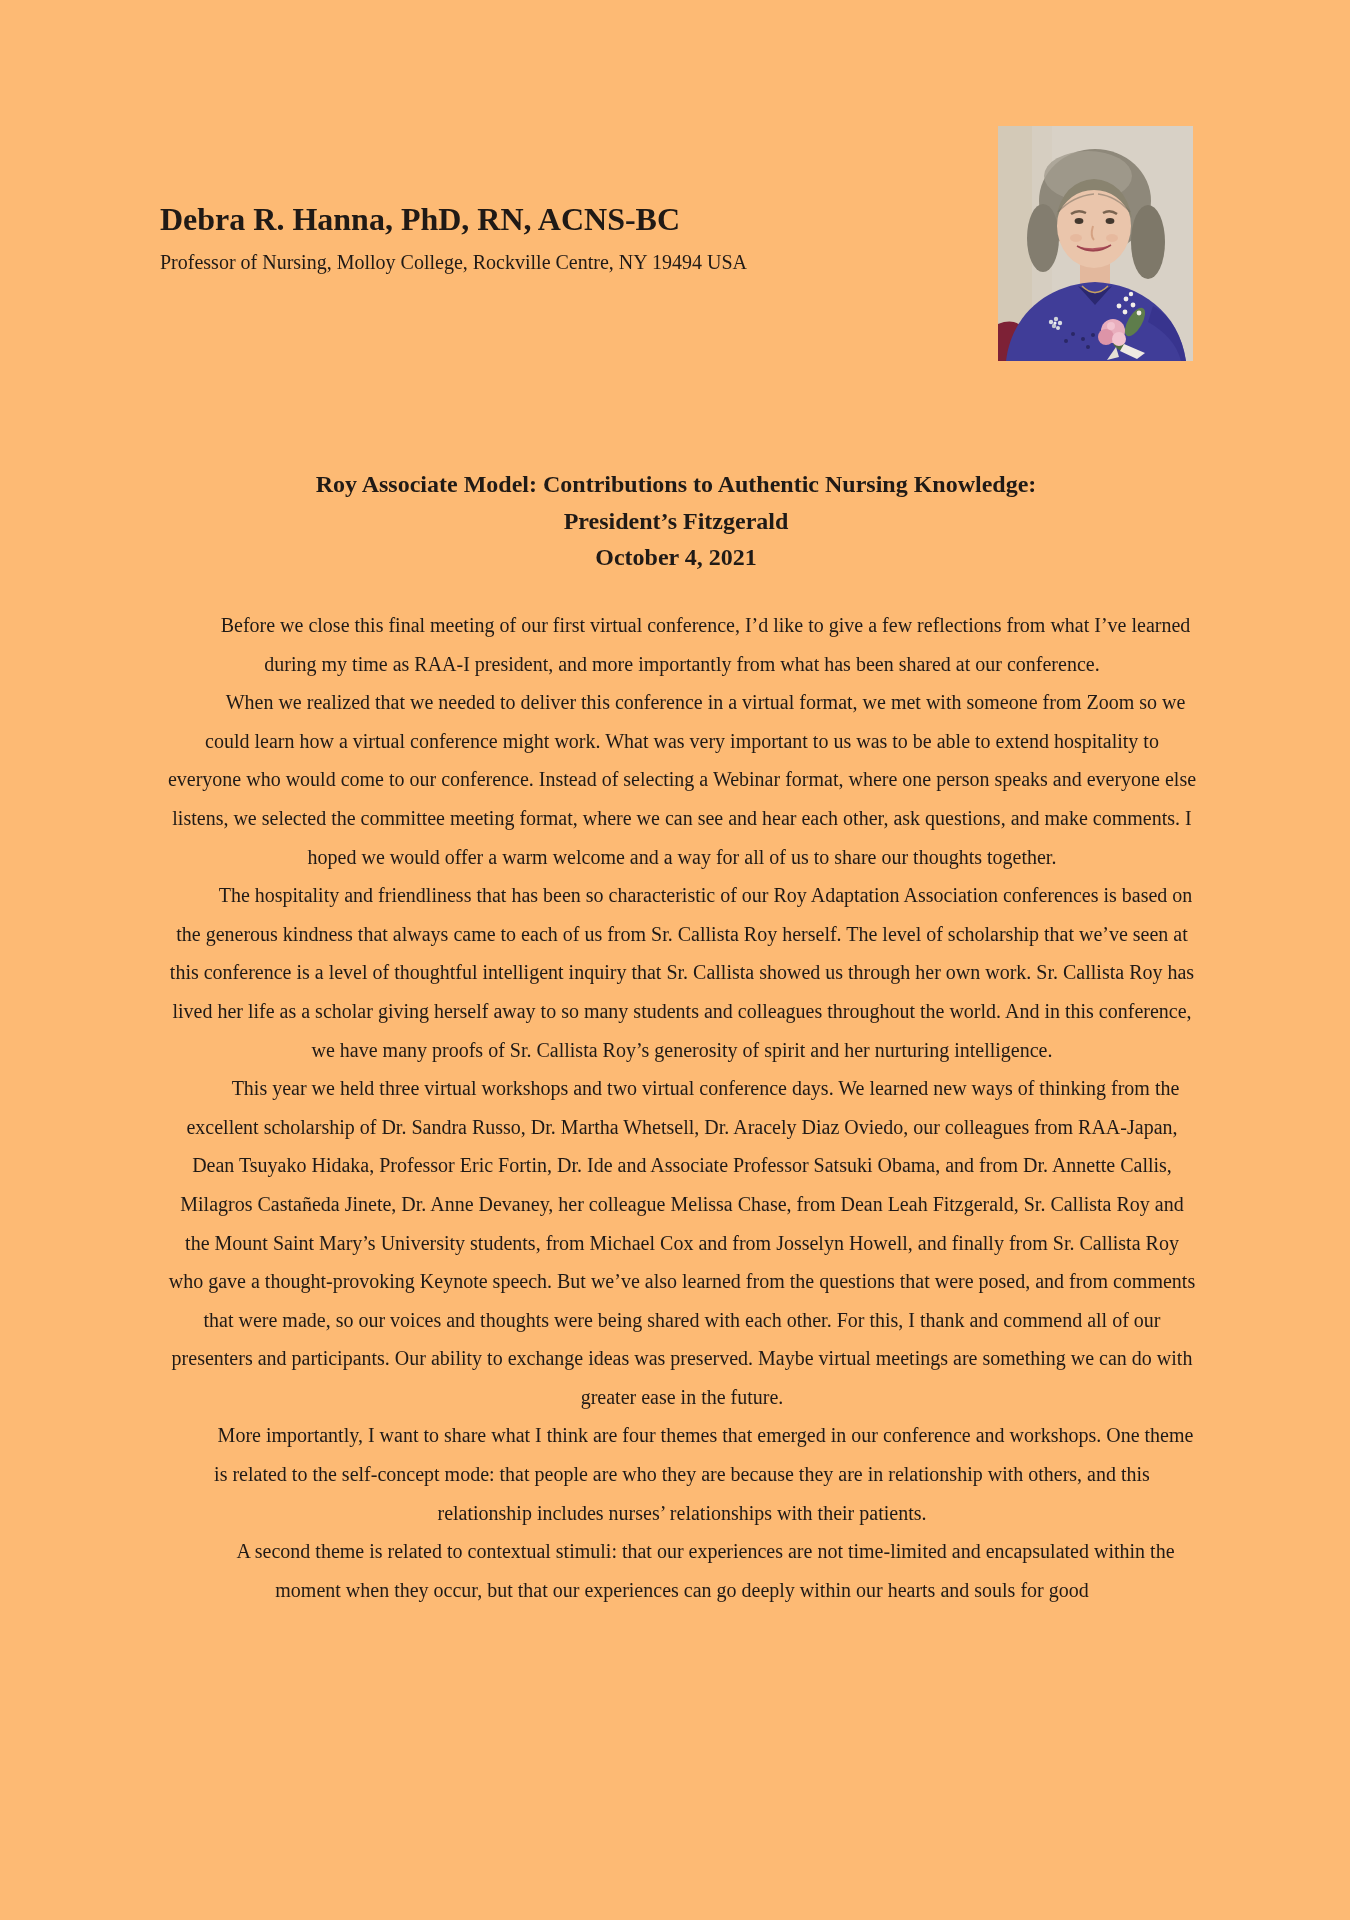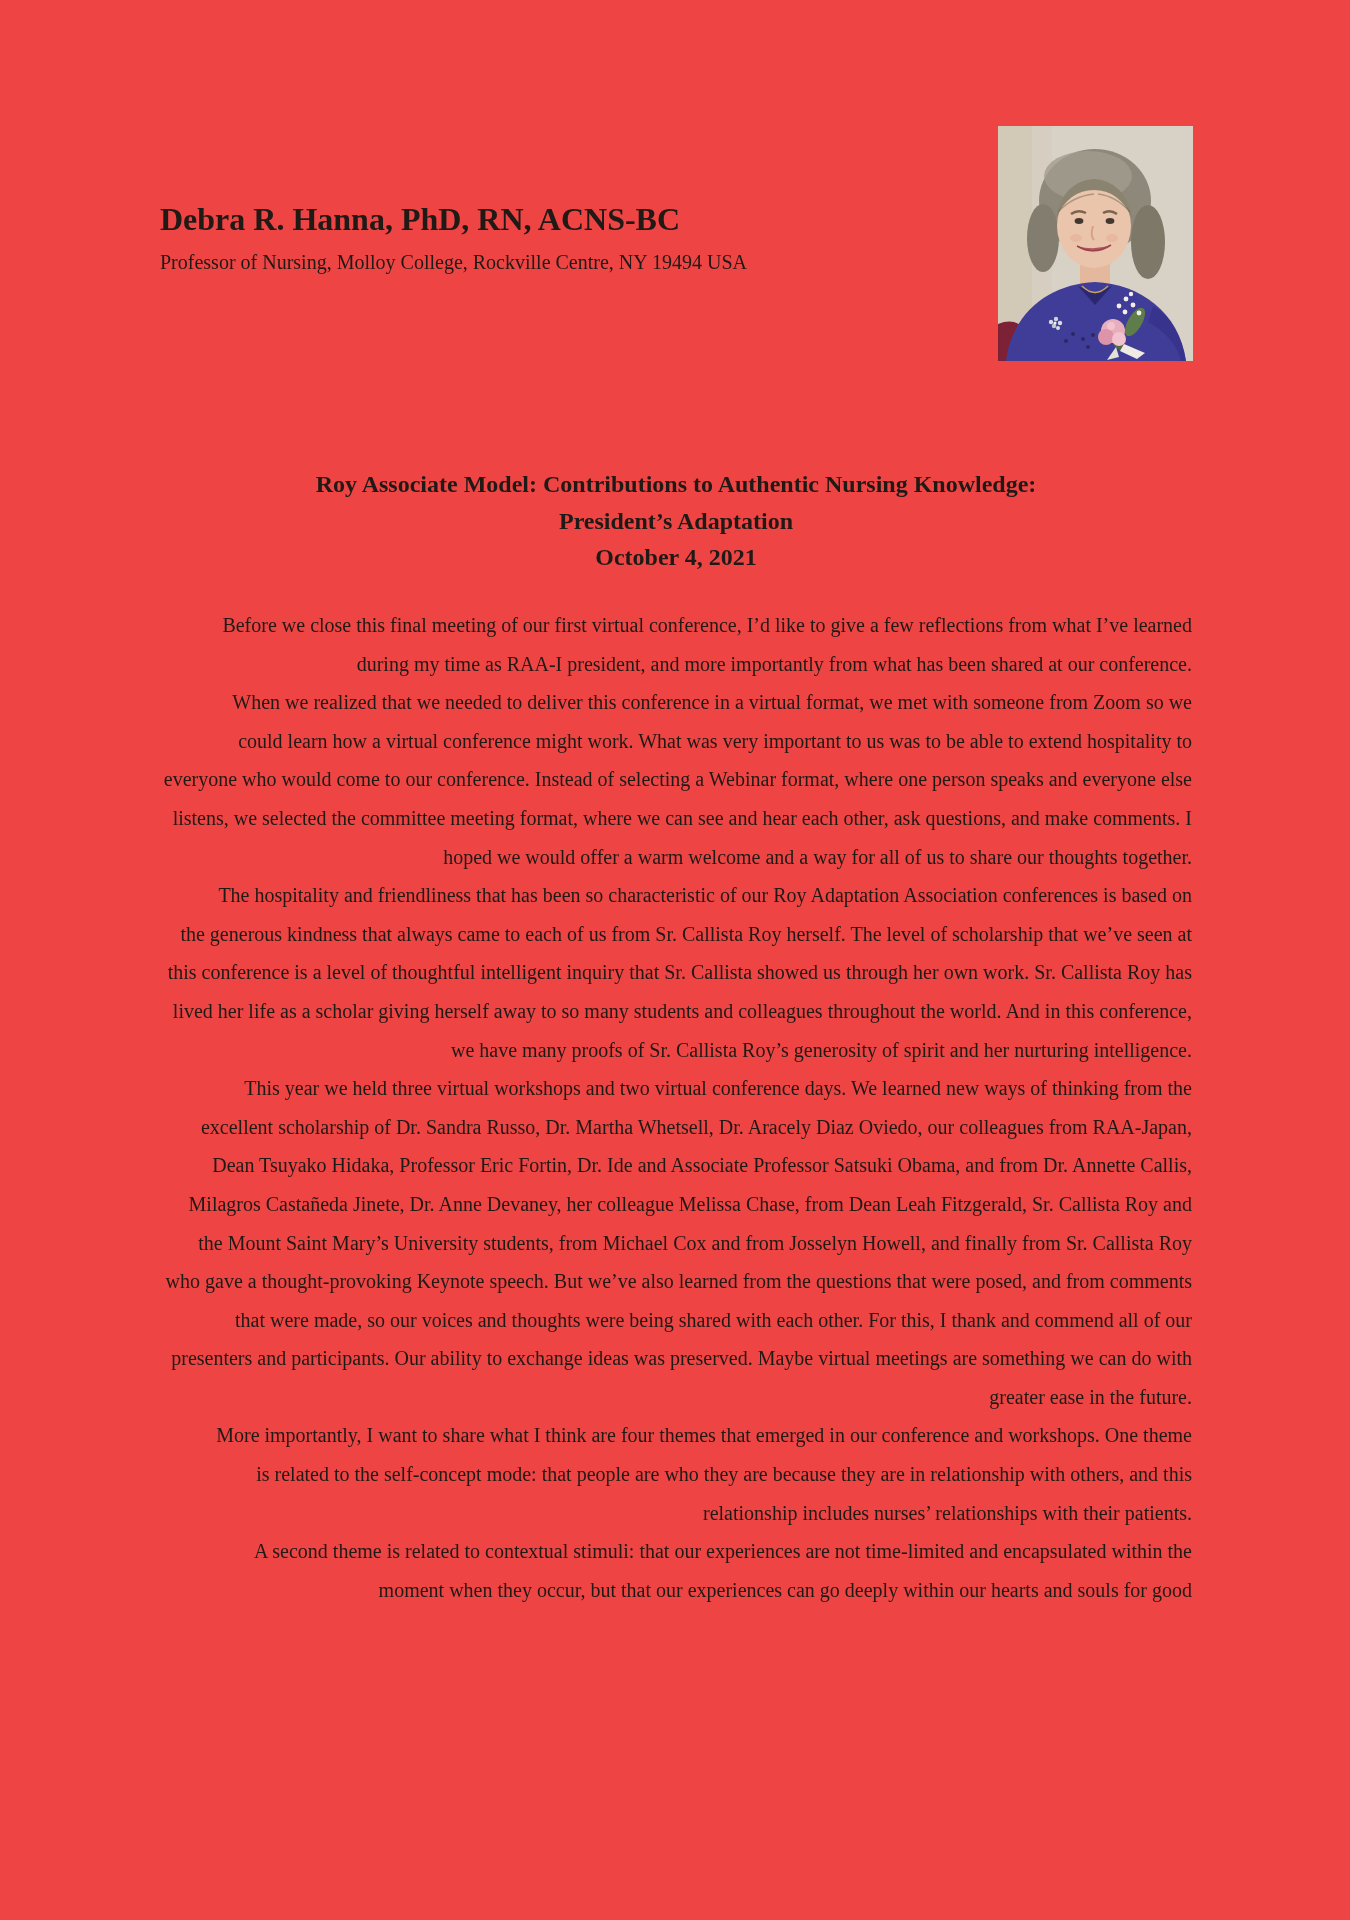--- a/index.html
+++ b/index.html
@@ -1,19 +1,19 @@
 <!DOCTYPE html>
 <html><head>
 <meta charset="utf-8">
 <style>
   html,body { margin:0; padding:0; background:#ffffff; }
   .page {
     position:relative;
     width:1350px; height:1920px;
-    background:#ef4444;
+    background:#fdba74;
     color:#201a16;
     font-family:"Liberation Serif","DejaVu Serif",serif;
     overflow:hidden;
   }
   .byline { position:absolute; left:160px; top:200px; }
   .byline h1 {
     margin:0 0 6px 0;
     font-size:32px; font-weight:bold; line-height:38px;
     white-space:nowrap;
   }
@@ -23,22 +23,22 @@
   .photo {
     position:absolute; left:998px; top:126px; width:195px; height:235px;
   }
   .photo svg { display:block; width:100%; height:100%; }
   .doc-title {
     position:absolute; left:160px; top:466px; width:1032px;
     text-align:center; font-weight:bold;
     font-size:24px; line-height:36.5px;
   }
   .body-text {
-    position:absolute; left:160px; top:606px; width:1032px;
-    font-size:20px; line-height:38.6px; text-align:right;
+    position:absolute; left:166px; top:606px; width:1032px;
+    font-size:20px; line-height:38.6px; text-align:center;
   }
   .body-text p { margin:0; text-indent:47px; }
 </style>
 </head>
 <body>
 
 <div class="page">
 
   <header class="byline">
     <h1>Debra R. Hanna, PhD, RN, ACNS-BC</h1>
@@ -114,21 +114,21 @@
         <circle cx="121" cy="213" r="7" fill="#f2c3cf"></circle>
         <circle cx="113" cy="200" r="4" fill="#f2c3cf"></circle>
         <path d="M126,218 L147,227 L139,233 L122,225 Z" fill="#efeae2"></path>
         <path d="M118,221 L109,234 L121,231 Z" fill="#e6e0d5"></path>
       </g>
     </svg>
   </div>
 
   <div class="doc-title">
     <div>Roy Associate Model: Contributions to Authentic Nursing Knowledge:</div>
-    <div>President’s Adaptation</div>
+    <div>President’s Fitzgerald</div>
     <div>October 4, 2021</div>
   </div>
 
   <main class="body-text">
     <p>Before we close this final meeting of our first virtual conference, I’d like to give a few reflections from what I’ve learned during my time as RAA-I president, and more importantly from what has been shared at our conference.</p>
     <p>When we realized that we needed to deliver this conference in a virtual format, we  met with someone from Zoom so we could learn how a virtual conference might work. What was very important to us was to be able to extend hospitality to everyone who would come to our conference. Instead of selecting a Webinar format, where one person speaks and everyone else listens, we selected the committee meeting format, where we can see and hear each other, ask questions, and make comments. I hoped we would offer a warm welcome and a way for all of us to share our thoughts together.</p>
     <p>The hospitality and friendliness that has been so characteristic of our Roy Adaptation Association conferences is based on the generous kindness that always came to each of us from Sr. Callista Roy herself. The level of scholarship that we’ve seen at this conference is a level of thoughtful intelligent inquiry that Sr. Callista showed us through her own work. Sr. Callista Roy has lived her life as a scholar giving herself away to so many students and colleagues throughout the world. And in this conference, we have many proofs of Sr. Callista Roy’s generosity of spirit and her nurturing intelligence.</p>
     <p>This year we held three virtual workshops and two virtual conference days. We learned new ways of thinking from the excellent scholarship of Dr. Sandra Russo, Dr. Martha Whetsell, Dr. Aracely Diaz Oviedo, our colleagues from RAA-Japan, Dean Tsuyako Hidaka, Professor Eric Fortin, Dr. Ide and Associate Professor Satsuki Obama, and from Dr. Annette Callis, Milagros Castañeda Jinete, Dr. Anne Devaney, her colleague Melissa Chase, from Dean Leah Fitzgerald, Sr. Callista Roy and the Mount Saint Mary’s University students, from Michael Cox and from Josselyn Howell, and finally from Sr. Callista Roy who gave a thought-provoking Keynote speech. But we’ve also learned from the questions that were posed, and from comments that were made, so our voices and thoughts were being shared with each other. For this, I thank and commend all of our presenters and participants. Our ability to exchange ideas was preserved. Maybe virtual meetings are something we can do with greater ease in the future.</p>
     <p>More importantly, I want to share what I think are four themes that emerged in our conference and workshops. One theme is related to the self-concept mode: that people are who they are because they are in relationship with others, and this relationship includes nurses’ relationships with their patients.</p>
     <p>A second theme is related to contextual stimuli: that our experiences are not time-limited and encapsulated within the moment when they occur, but that our experiences can go deeply within our hearts and souls for good</p>

